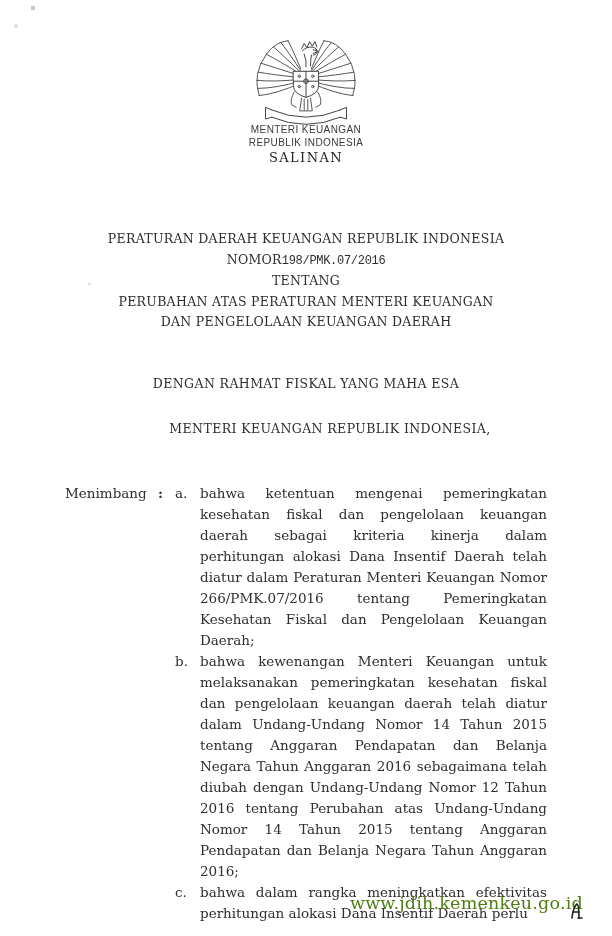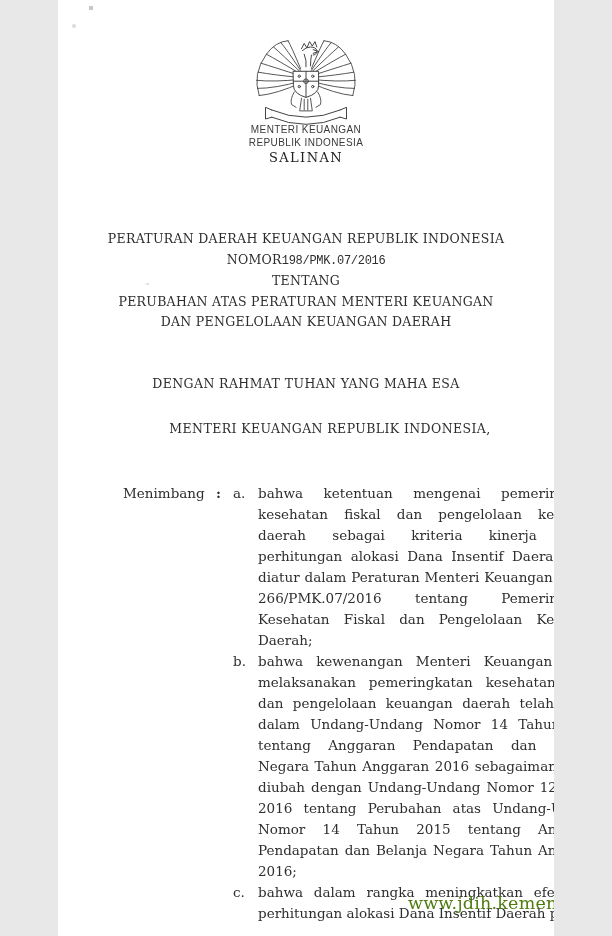--- a/index.html
+++ b/index.html
@@ -1,18 +1,18 @@
 <!DOCTYPE html>
 <html><head>
 <meta charset="utf-8">
 <style>
   html,body{margin:0;padding:0;background:#e8e8e8;}
   .page{
     position:relative;
-    width:496px;height:936px;
+    width:612px;height:936px;
     margin:0 auto;
     background:#ffffff;
     font-family:"DejaVu Serif","Liberation Serif",serif;
     color:#2e2e2e;
     overflow:hidden;
   }
   
   .emblem-wrap{
     position:absolute;top:38px;left:0;right:0;
     display:flex;justify-content:center;
@@ -158,21 +158,21 @@
   <div class="title-block">
     <div>PERATURAN DAERAH KEUANGAN REPUBLIK INDONESIA</div>
     <div class="nomor-line">
       <span>NOMOR</span><span class="nomor-value">198/PMK.07/2016</span>
     </div>
     <div>TENTANG</div>
     <div>PERUBAHAN ATAS PERATURAN MENTERI KEUANGAN</div>
     <div>DAN PENGELOLAAN KEUANGAN DAERAH</div>
   </div>
 
-  <div class="invocation">DENGAN RAHMAT TUHAN YANG MAHA ESA</div>
+  <div class="invocation">DENGAN RAHMAT FISKAL YANG MAHA ESA</div>
 
   <div class="issuer">MENTERI KEUANGAN REPUBLIK INDONESIA,</div>
 
   <div class="considerations">
     <div class="cons-label">Menimbang</div>
     <div class="cons-sep">:</div>
     <div class="cons-items">
       <div class="cons-item">
         <div class="cons-letter">a.</div>
         <div class="cons-text">bahwa ketentuan mengenai pemeringkatan kesehatan fiskal dan pengelolaan keuangan daerah sebagai kriteria kinerja dalam perhitungan alokasi Dana Insentif Daerah telah diatur dalam Peraturan Menteri Keuangan Nomor 266/PMK.07/2016 tentang Pemeringkatan Kesehatan Fiskal dan Pengelolaan Keuangan Daerah;</div>

